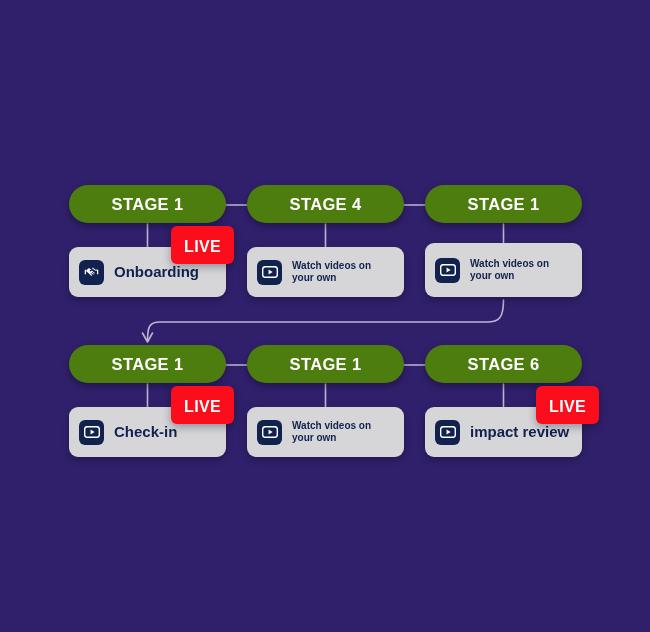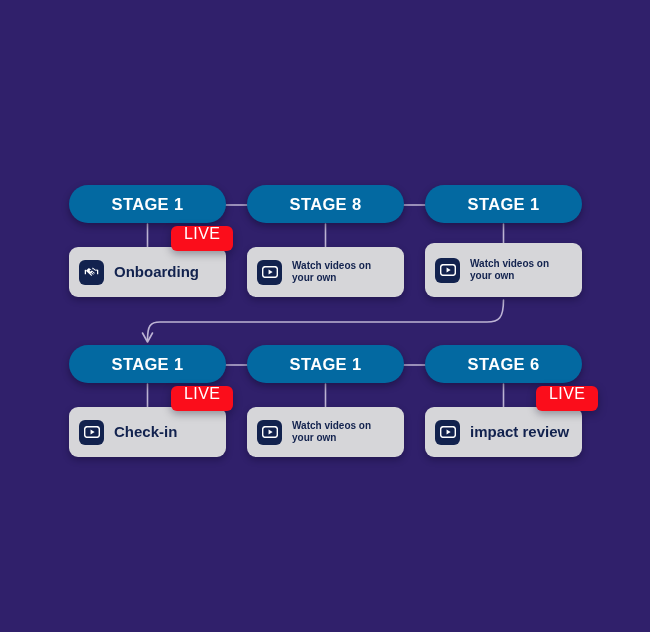--- a/index.html
+++ b/index.html
@@ -22,21 +22,21 @@
   .col{position:absolute;top:0;width:157px;}
   .col.c1{left:69px;}
   .col.c2{left:247px;}
   .col.c3{left:425px;}
 
   
   .stage-pill{
     position:relative;
     height:38px;
     border-radius:19px;
-    background:#0369a1;
+    background:#4d7c0f;
     display:flex;align-items:center;justify-content:center;
     box-shadow:0 3px 7px rgba(10,6,30,.40);
     z-index:4;
   }
   .stage-pill .stage-label{
     color:#ffffff;
     font-size:16.5px;
     font-weight:bold;
     letter-spacing:.35px;
     line-height:1;
@@ -77,24 +77,24 @@
   }
   .card-text.single{font-size:15px;}
 
   
   .live{
     position:absolute;
     z-index:9;
     background:#fb0d1b;
     color:#ffffff;
     font-size:16px;
-    font-weight:normal;
+    font-weight:bold;
     letter-spacing:.4px;
     border-radius:6px;
-    padding:0 13px 9px 13px;
+    padding:13px 13px 9px 13px;
     line-height:1;
     box-shadow:0 3px 8px rgba(10,6,30,.35);
   }
   .live.l1{left:102px;top:41px;}
   .live.l4{left:102px;top:41px;}
   .live.l6{left:111px;top:41px;}
 </style>
 </head>
 <body>
 
@@ -137,21 +137,21 @@
             <rect x="20.8" y="7.4" width="2" height="7.4" rx=".5"></rect>
           </svg>
         </span>
         <span class="card-text single">Onboarding</span>
       </div>
       <div class="live l1">LIVE</div>
     </div>
 
     <div class="col c2">
       <div class="stage-pill">
-        <span class="stage-label">STAGE 8</span>
+        <span class="stage-label">STAGE 4</span>
       </div>
       <div class="card">
         <span class="tile">
           <svg width="16" height="12" viewBox="0 0 24 18">
             <rect x="1" y="1" width="22" height="16" rx="4" fill="none" stroke="#ffffff" stroke-width="2.2"></rect>
             <path d="M9.8 5.2 16 9l-6.2 3.8z" fill="#ffffff"></path>
           </svg>
         </span>
         <span class="card-text" style="max-width: 92px;">Watch videos on your own</span>
       </div>

